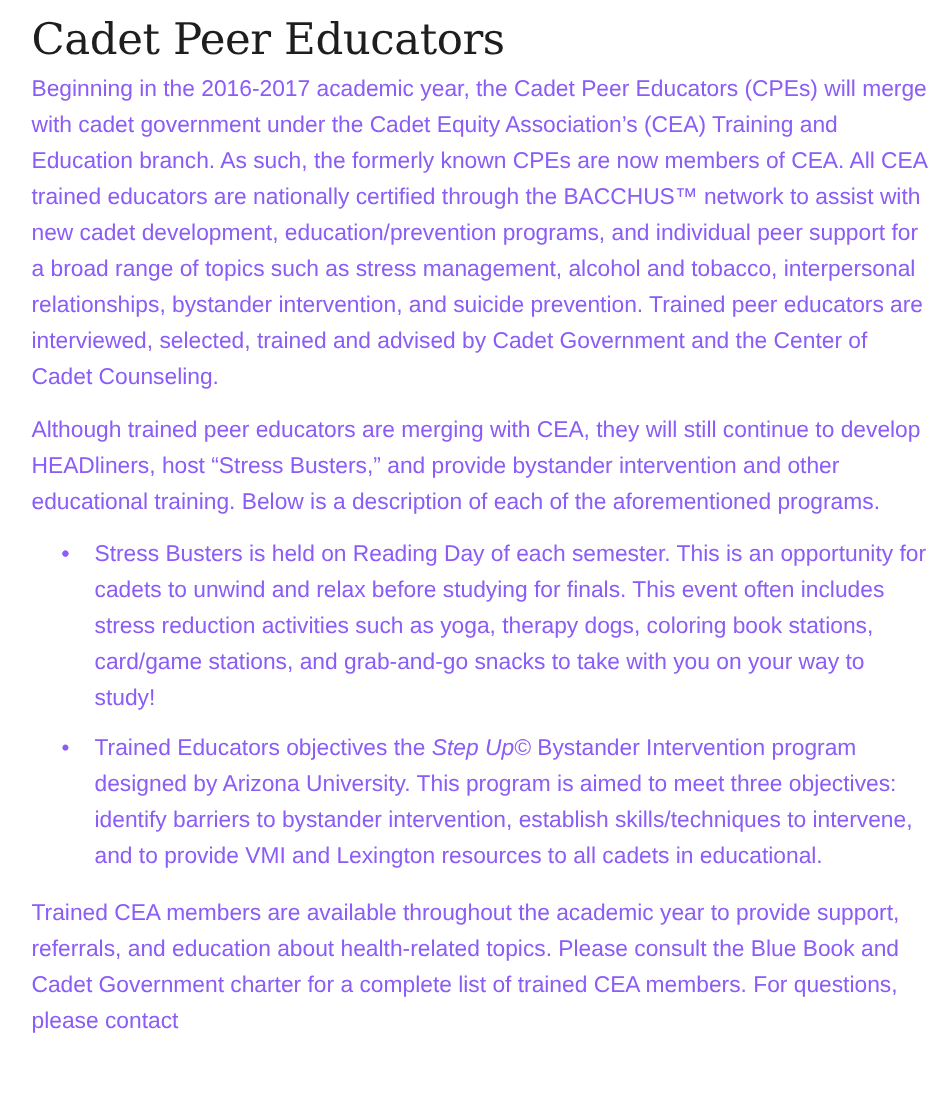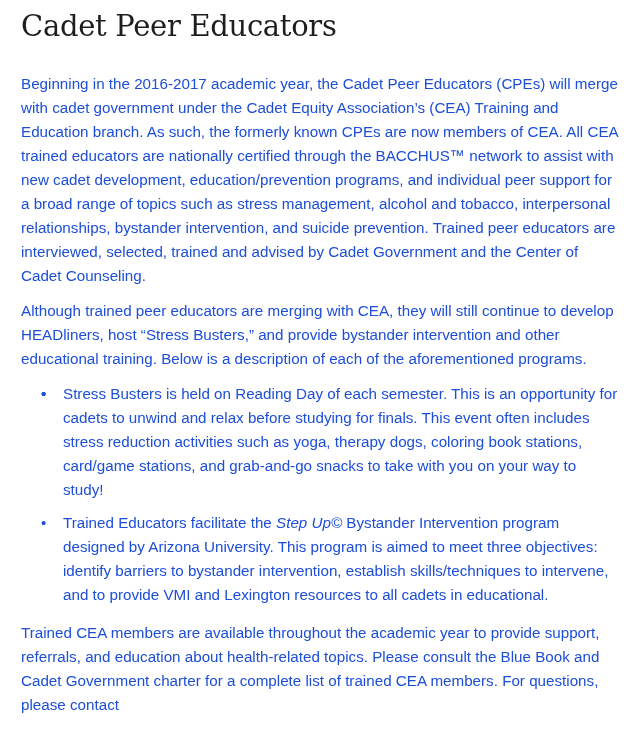--- a/index.html
+++ b/index.html
@@ -15,29 +15,29 @@
     }
     .page {
       position: relative;
       padding: 8px 10px 0 21px;
     }
     h1 {
       font-family: "DejaVu Serif", "Liberation Serif", serif;
       font-weight: normal;
       font-size: 29px;
       line-height: 36px;
-      margin: 0 0 28px 0;
+      margin: 0 0 4px 0;
       color: #1e1e1e;
       letter-spacing: -0.3px;
     }
     p, li {
       font-family: "Liberation Sans", "DejaVu Sans", sans-serif;
       font-size: 15.2px;
       line-height: 24px;
-      color: #1d4ed8;
+      color: #8b5cf6;
     }
     p {
       margin: 0 0 11px 0;
     }
     ul {
       margin: 0 0 14px 0;
       padding-left: 42px;
       list-style: none;
     }
     li {
@@ -72,21 +72,21 @@
   <ul>
     <li>
       <span class="bullet">•</span>
     </li>
     <li>
       <span class="bullet">•</span>
       <span>Stress Busters is held on Reading Day of each semester. This is an opportunity for cadets to unwind and relax before studying for finals. This event often includes stress reduction activities such as yoga, therapy dogs, coloring book stations, card/game stations, and grab-and-go snacks to take with you on your way to study!</span>
     </li>
     <li>
       <span class="bullet">•</span>
-      <span>Trained Educators facilitate the </span><em>Step Up©</em><span> Bystander Intervention program designed by Arizona University. This program is aimed to meet three objectives: identify barriers to bystander intervention, establish skills/techniques to intervene, and to provide VMI and Lexington resources to all cadets in educational.</span>
+      <span>Trained Educators objectives the </span><em>Step Up©</em><span> Bystander Intervention program designed by Arizona University. This program is aimed to meet three objectives: identify barriers to bystander intervention, establish skills/techniques to intervene, and to provide VMI and Lexington resources to all cadets in educational.</span>
     </li>
   </ul>
 
   <p>
     <span>Trained CEA members are available throughout the academic year to provide support, referrals, and education about health-related topics. Please consult the Blue Book and Cadet Government charter for a complete list of trained CEA members. For questions, please contact</span>
     <span class="redacted r1"></span>
     
     <span class="redacted r2"></span>
   </p>
 </div>

